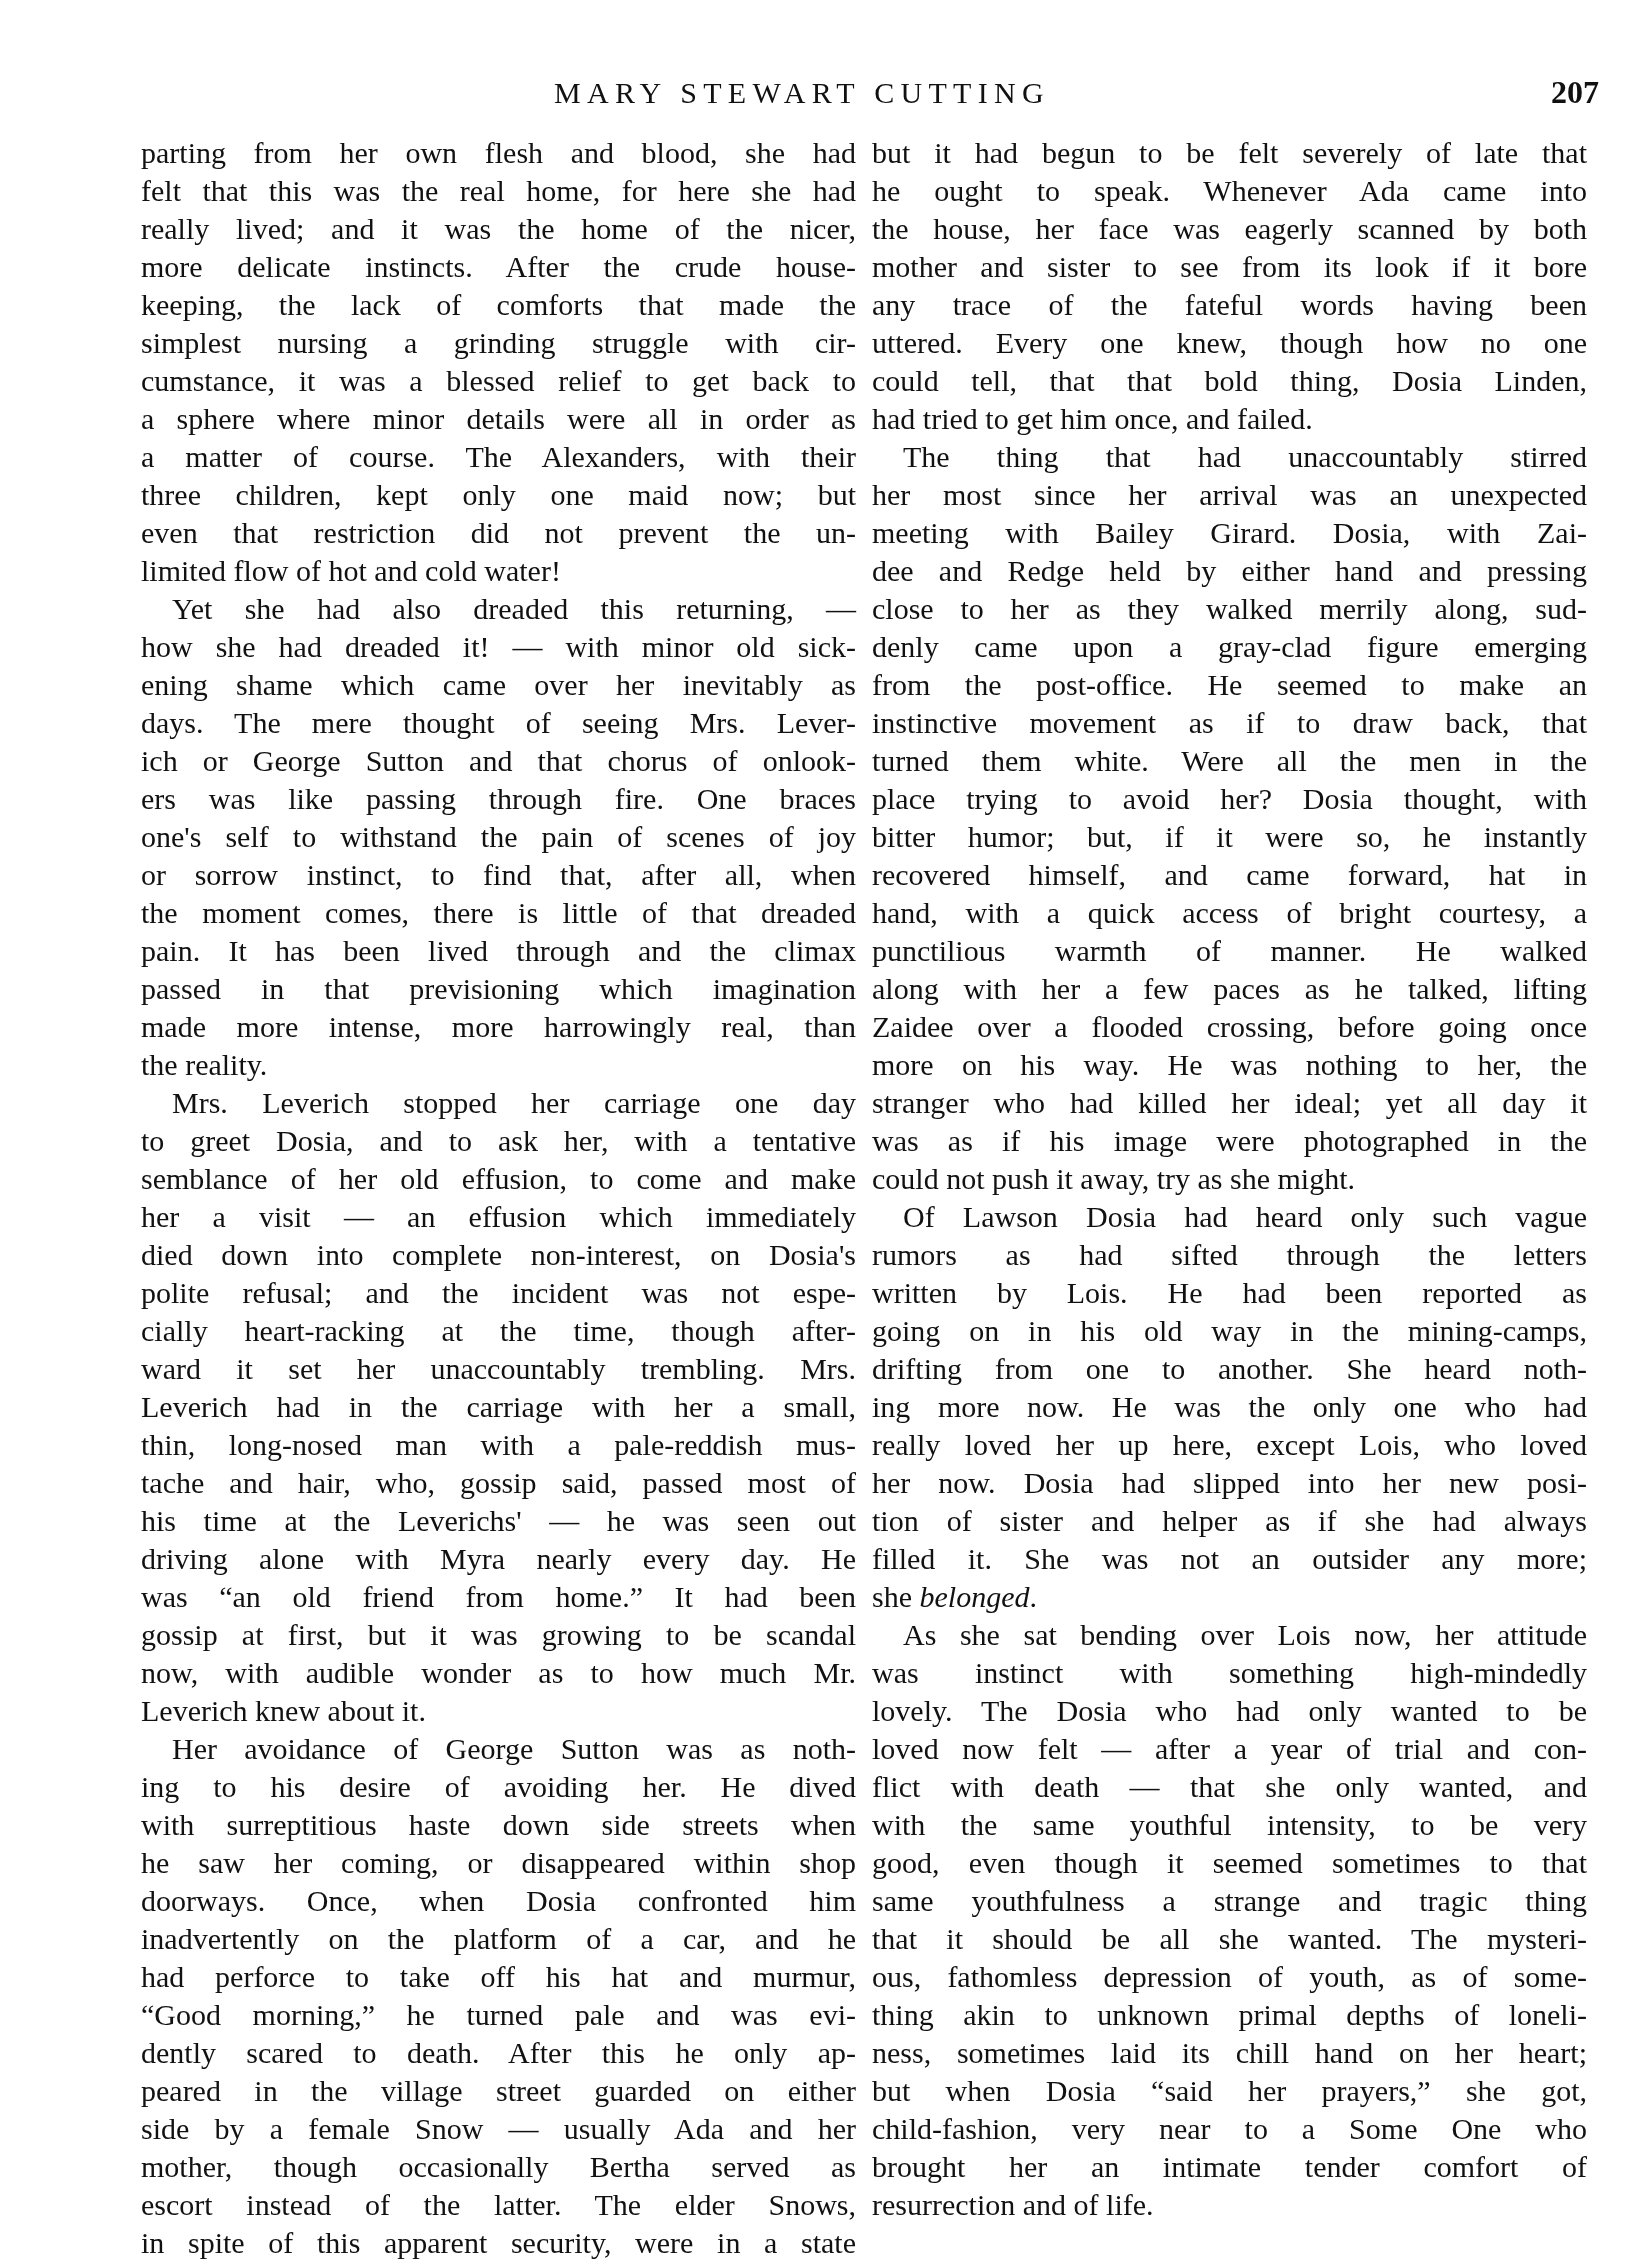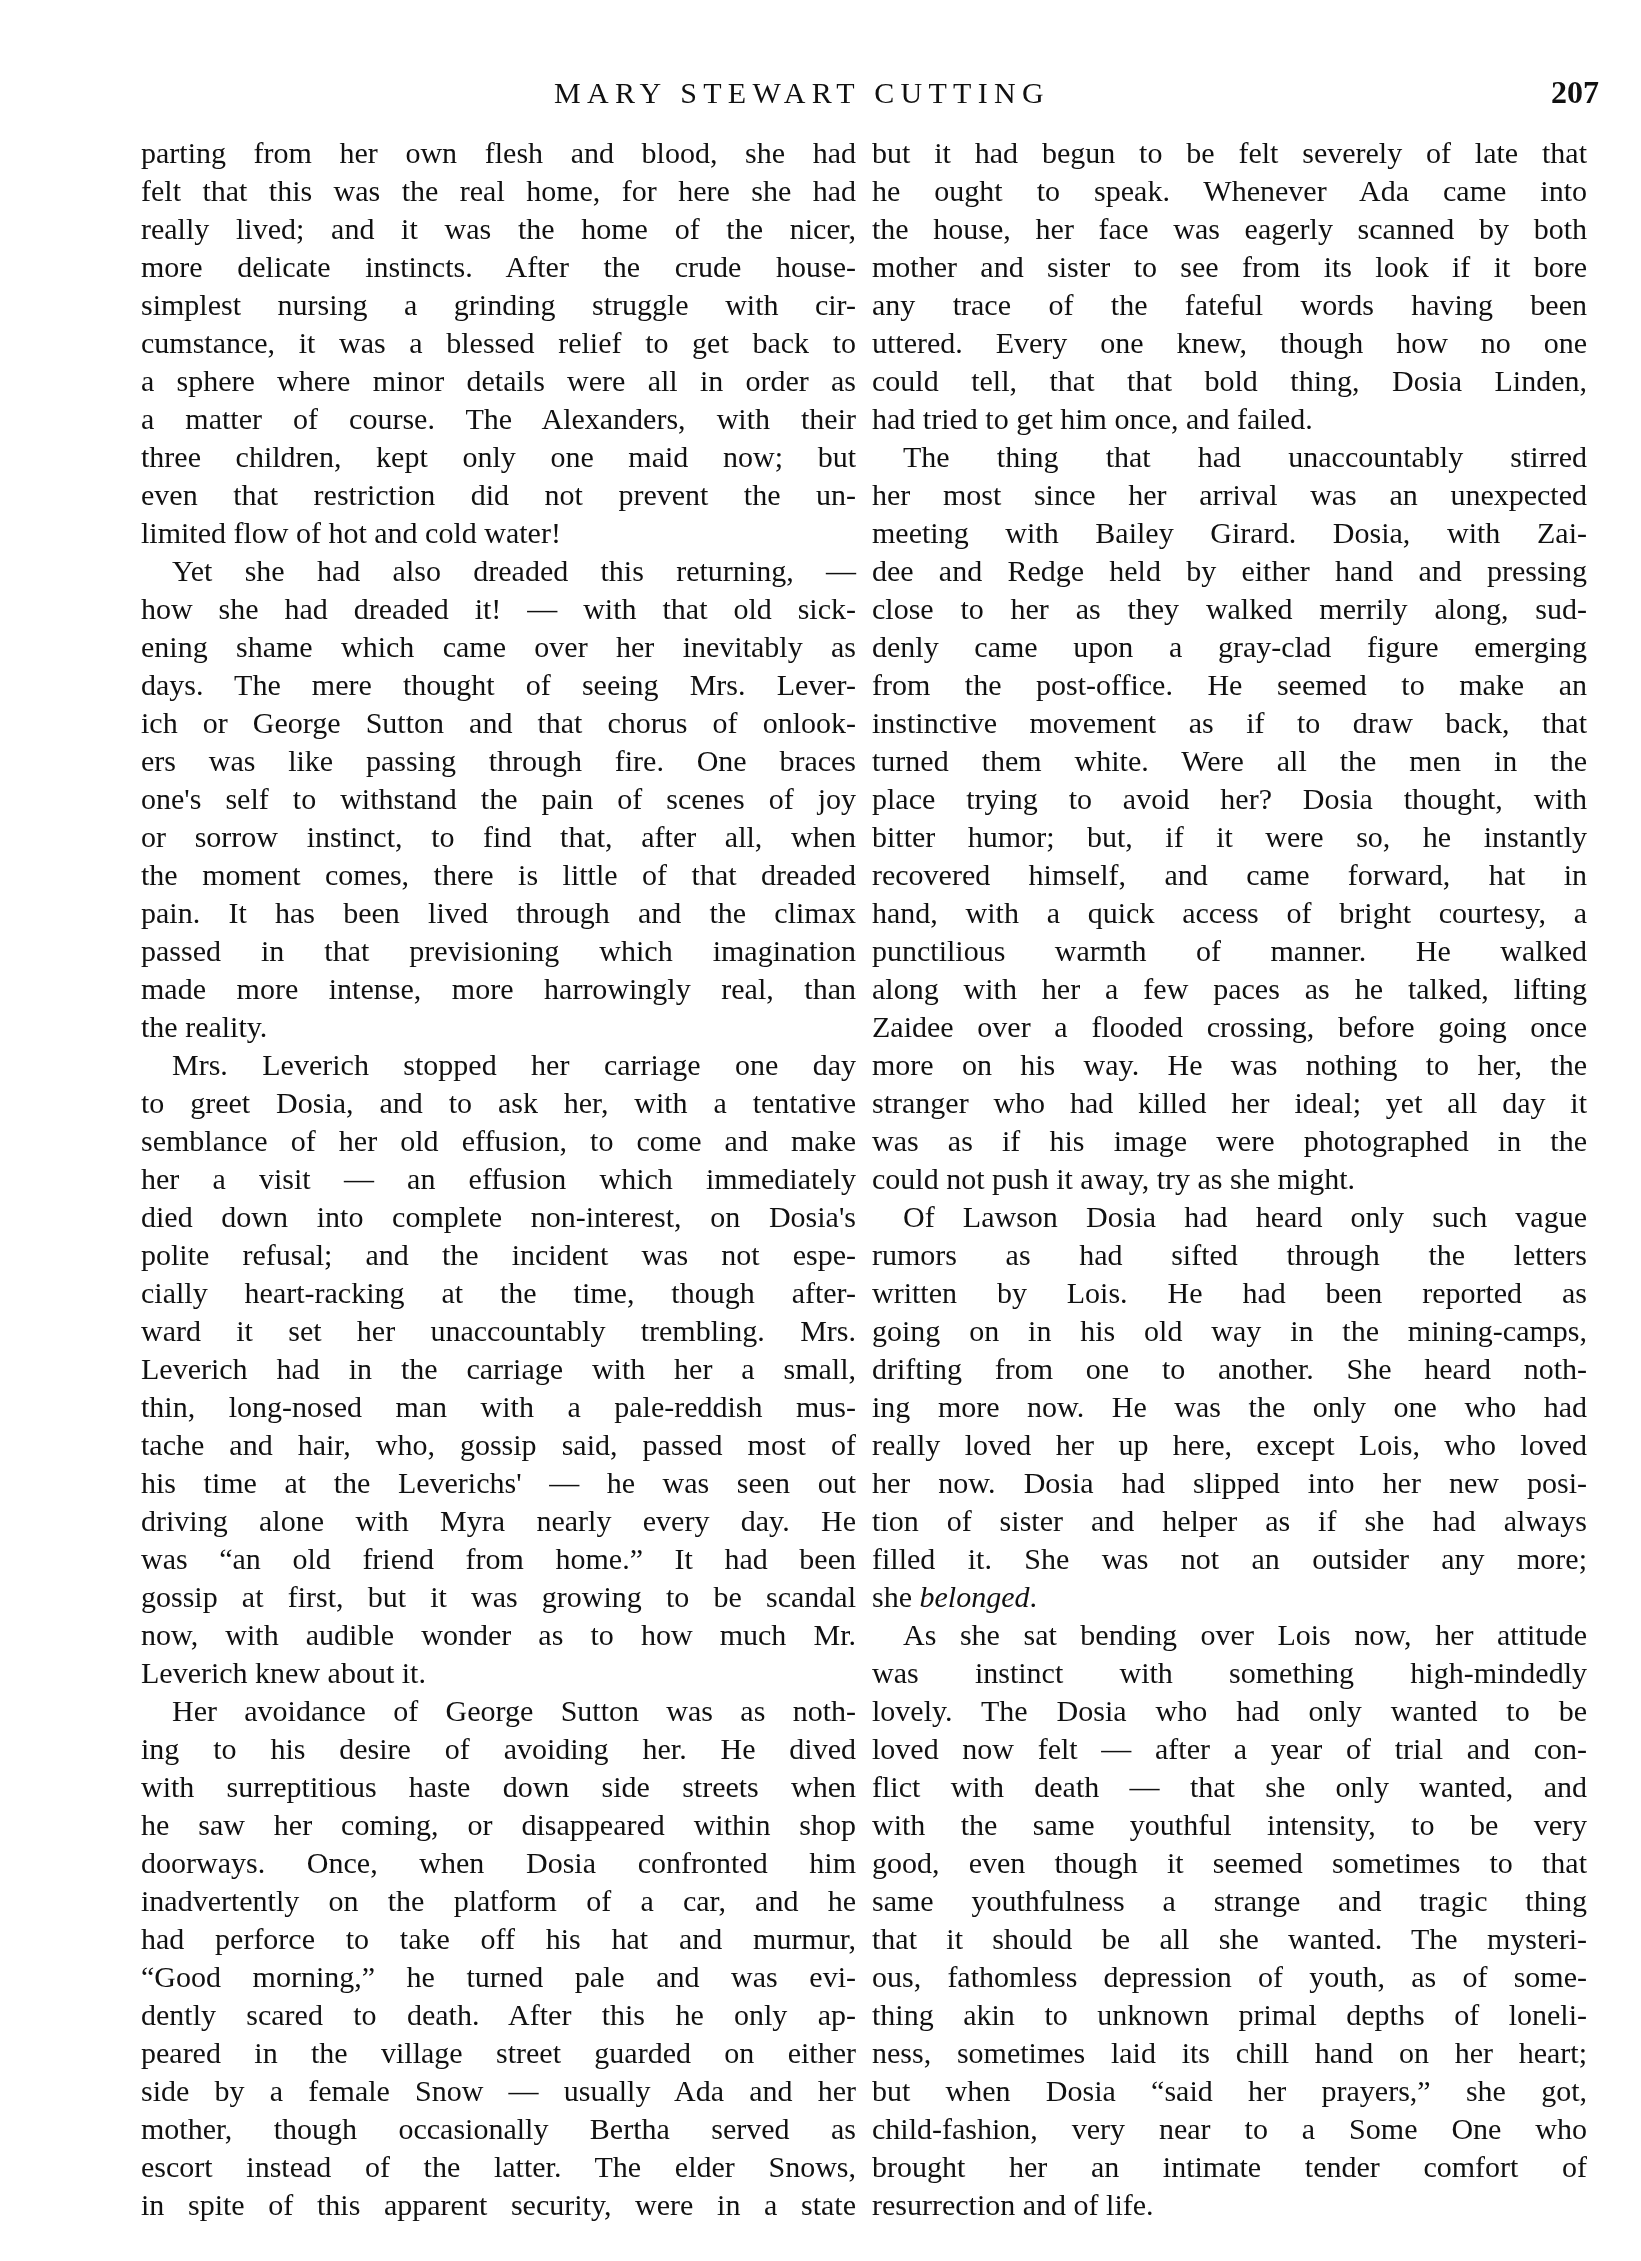--- a/index.html
+++ b/index.html
@@ -72,29 +72,30 @@
 <div class="header">
   <span class="running-title">MARY STEWART CUTTING</span>
   <span class="page-number">207</span>
 </div>
 
 <div class="column col-left">
     <span class="line">parting from her own flesh and blood, she had</span>
     <span class="line">felt that this was the real home, for here she had</span>
     <span class="line">really lived; and it was the home of the nicer,</span>
     <span class="line">more delicate instincts.  After the crude house-</span>
+    <span class="line">keeping, the lack of comforts that made the</span>
     <span class="line">simplest nursing a grinding struggle with cir-</span>
     <span class="line">cumstance, it was a blessed relief to get back to</span>
     <span class="line">a sphere where minor details were all in order as</span>
     <span class="line">a matter of course.  The Alexanders, with their</span>
     <span class="line">three children, kept only one maid now; but</span>
     <span class="line">even that restriction did not prevent the un-</span>
     <span class="line last">limited flow of hot and cold water!</span>
     <span class="line indent">Yet she had also dreaded this returning, —</span>
-    <span class="line">how she had dreaded it! — with that old sick-</span>
+    <span class="line">how she had dreaded it! — with minor old sick-</span>
     <span class="line">ening shame which came over her inevitably as</span>
     <span class="line">days.  The mere thought of seeing Mrs. Lever-</span>
     <span class="line">ich or George Sutton and that chorus of onlook-</span>
     <span class="line">ers was like passing through fire.  One braces</span>
     <span class="line">one's self to withstand the pain of scenes of joy</span>
     <span class="line">or sorrow instinct, to find that, after all, when</span>
     <span class="line">the moment comes, there is little of that dreaded</span>
     <span class="line">pain.  It has been lived through and the climax</span>
     <span class="line">passed in that previsioning which imagination</span>
     <span class="line">made more intense, more harrowingly real, than</span>

